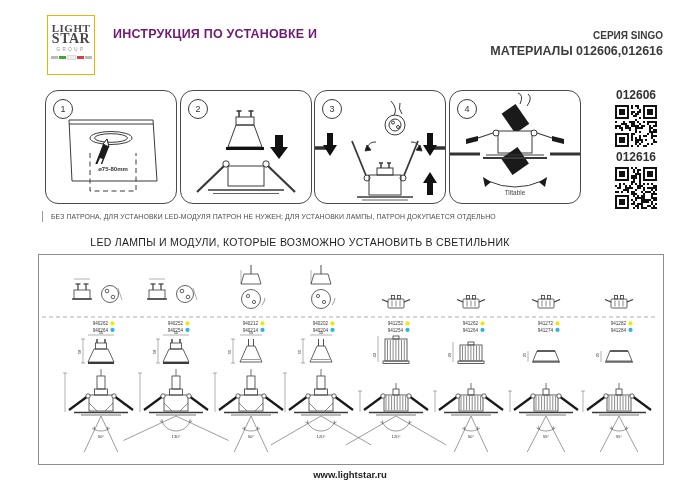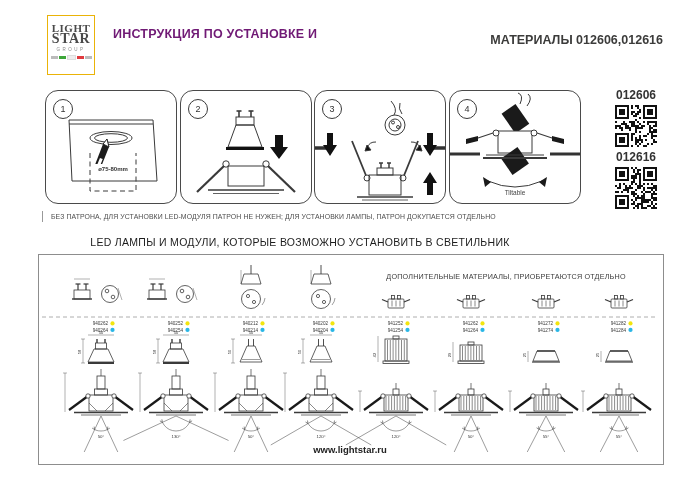--- a/index.html
+++ b/index.html
@@ -35,21 +35,21 @@
   .note{position:absolute;left:42px;top:211px;border-left:1.5px solid #999;padding-left:8px;
         font-size:6.9px;color:#4d4d4d;line-height:11px;letter-spacing:.1px;}
 
   .section-title{position:absolute;left:0;top:236px;width:600px;text-align:center;
                  font-size:10.5px;font-weight:500;color:#1d1d1d;letter-spacing:.3px;}
 
   
   .lampbox{position:absolute;left:38px;top:254px;width:624px;height:209px;border:1px solid #8d8d8d;background:#fff;}
   .add-title{position:absolute;left:350px;top:272px;width:312px;text-align:center;font-size:7.2px;color:#3a3a3a;letter-spacing:.2px;}
 
-  .footer{position:absolute;left:0;top:444px;width:700px;text-align:center;
+  .footer{position:absolute;left:0;top:469px;width:700px;text-align:center;
           font-size:9.5px;font-weight:700;color:#222;}
 </style>
 </head>
 <body>
 
 <div id="page">
 
   <div class="logo">
     <div class="logo-light">LIGHT</div>
     <div class="logo-star">STAR</div>
@@ -61,20 +61,21 @@
         <i style="background:#e03a3e"></i>
         <i class="flag-line"></i>
     </div>
   </div>
 
   <div class="hd-title">
     <div>ИНСТРУКЦИЯ ПО УСТАНОВКЕ И</div>
   </div>
 
   <div class="hd-right">
+    <div class="hd-series">СЕРИЯ SINGO</div>
     <div class="hd-articles">МАТЕРИАЛЫ 012606,012616</div>
   </div>
 
   <div class="panel" style="left:45px">
     <svg width="130" height="112" viewBox="0 0 130 112">
       <g stroke="#3a3a3a" fill="none" stroke-width="1">
         <circle cx="17" cy="18" r="9.5"></circle>
         <polyline points="23,29 107,29 111,90 26,90 23,29"></polyline>
         <line x1="23" y1="33" x2="107" y2="33"></line>
         <ellipse cx="65" cy="47" rx="21" ry="6.5"></ellipse>
@@ -824,16 +825,15 @@
           <line x1="542" y1="136" x2="546" y2="136" stroke-width="0.4"></line>
           <line x1="580" y1="161" x2="561.2595861801371" y2="197" stroke-width="0.5"></line>
           <line x1="580" y1="161" x2="598.7404138198629" y2="197" stroke-width="0.5"></line>
           <path d="M573.1,174.3 L574.4,174.9 L575.7,175.4 L577.1,175.7 L578.6,175.9 L580.0,176.0 L581.4,175.9 L582.9,175.7 L584.3,175.4 L585.6,174.9 L586.9,174.3 " stroke-width="0.5"></path>
           <path d="M 573.0737708014744 174.30516249767334 l -2.5 -1.5 M 573.0737708014744 174.30516249767334 l -0.5 -3" stroke-width="0.6"></path>
           <path d="M 586.9262291985256 174.30516249767334 l 2.5 -1.5 M 586.9262291985256 174.30516249767334 l 0.5 -3" stroke-width="0.6"></path>
           <text x="580" y="183" font-size="4.4" text-anchor="middle" fill="#3a3a3a" font-family="Liberation Sans, sans-serif" stroke="none">55°</text>
         </g>
       </svg>
   </div>
-  <div class="add-title">ДОПОЛНИТЕЛЬНЫЕ МАТЕРИАЛЫ, ПРИОБРЕТАЮТСЯ ОТДЕЛЬНО</div>
 
   <div class="footer">www.lightstar.ru</div>
 </div>
 
 </body></html>

